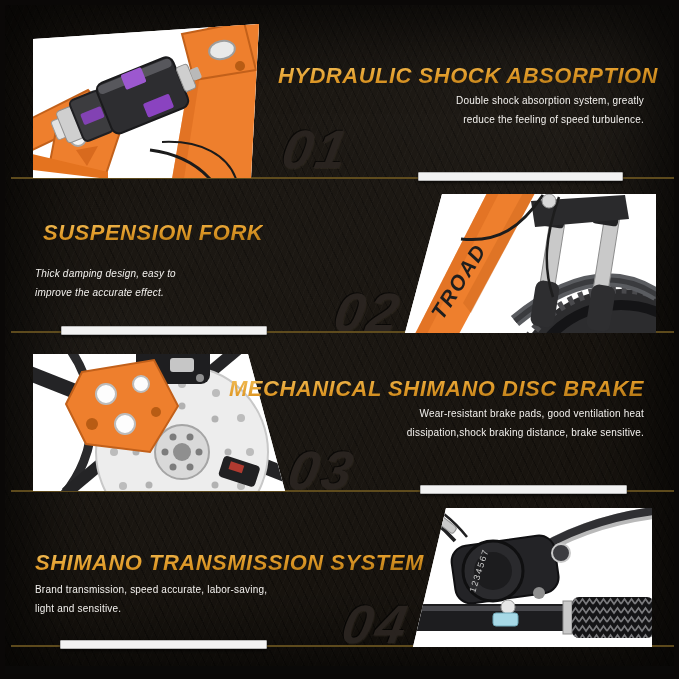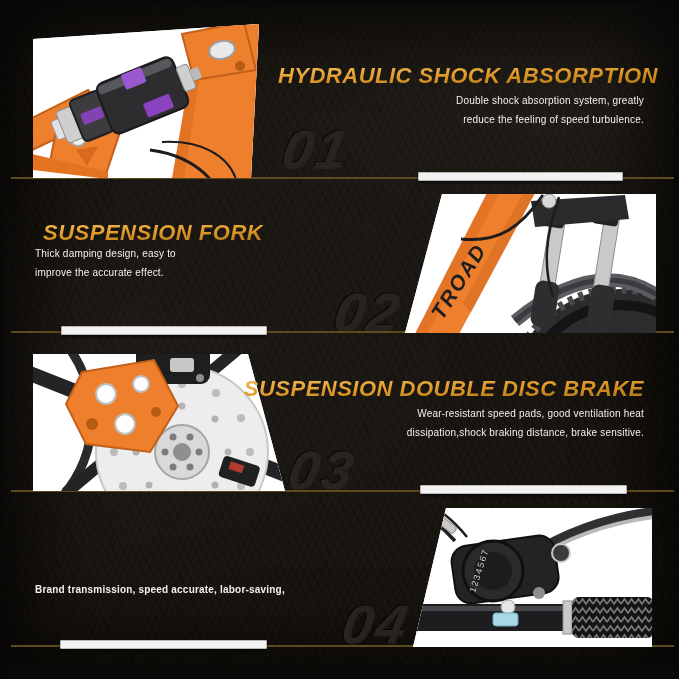--- a/index.html
+++ b/index.html
@@ -42,23 +42,23 @@
   .photo svg{position:absolute;left:0;top:0;display:block;}
   #photo1{left:27px;top:17px;width:228px;height:157px;
     clip-path:polygon(1px 17px,227px 2px,219px 156px,1px 156px);}
   #photo2{left:398px;top:188px;width:254px;height:141px;
     clip-path:polygon(39px 1px,253px 1px,253px 140px,2px 140px);}
   #photo3{left:27px;top:347px;width:256px;height:141px;
     clip-path:polygon(1px 2px,216px 2px,253px 139px,1px 139px);}
   #photo4{left:406px;top:502px;width:243px;height:141px;
     clip-path:polygon(35px 1px,241px 1px,241px 140px,2px 140px);}
   #h1{top:59px;right:16px;}   #b1{top:86px;right:30px;}
-  #h2{top:216px;left:30px;margin-left:8px;}   #b2{top:239px;left:30px;}
+  #h2{top:216px;left:30px;margin-left:8px;}   #b2{top:259px;left:30px;font-style:italic;}
   #h3{top:372px;right:30px;}  #b3{top:399px;right:30px;}
-  #h4{top:546px;left:30px;}   #b4{top:575px;left:30px;font-weight:bold;}
+  #h4{top:546px;left:30px;}   #b4{top:575px;left:30px;}
   #hair1{top:172px;} #hair2{top:326px;} #hair3{top:485px;} #hair4{top:640px;}
   #bar1{left:413px;top:167px;width:205px;}
   #bar2{left:56px;top:321px;width:206px;}
   #bar3{left:415px;top:480px;width:207px;}
   #bar4{left:55px;top:635px;width:207px;}
   #n1{left:278px;top:117px;} #n2{left:330px;top:280px;}
   #n3{left:284px;top:438px;} #n4{left:338px;top:592px;}
 </style>
 </head>
 <body>
@@ -189,29 +189,31 @@
       <circle cx="109" cy="32" r="8" fill="#fdfdfd" stroke="#bcbcbc" stroke-width="2"></circle>
       <circle cx="93" cy="72" r="10" fill="#fdfdfd" stroke="#bcbcbc" stroke-width="2"></circle>
       <circle cx="60" cy="72" r="6" fill="#b85c14"></circle>
       <circle cx="124" cy="60" r="5" fill="#b85c14"></circle>
       <g transform="rotate(18 206 120)">
         <rect x="188" y="108" width="38" height="22" rx="4" fill="#202022"></rect>
         <rect x="196" y="112" width="14" height="8" fill="#b03a30"></rect>
       </g>
     </svg>
   </div>
-  <div class="gold-heading" id="h3">SUSPENSION DOUBLE DISC BRAKE</div>
+  <div class="gold-heading" id="h3">MECHANICAL SHIMANO DISC BRAKE</div>
   <div class="body-text align-r" id="b3">
-    <div>Wear-resistant speed pads, good ventilation heat</div>
+    <div>Wear-resistant brake pads, good ventilation heat</div>
     <div>dissipation,shock braking distance, brake sensitive.</div>
   </div>
   <div class="divider-bar" id="bar3"></div>
 
+  <div class="gold-heading" id="h4">SHIMANO TRANSMISSION SYSTEM</div>
   <div class="body-text" id="b4">
     <div>Brand transmission, speed accurate, labor-saving,</div>
+    <div>light and sensitive.</div>
   </div>
   <div class="photo" id="photo4">
     <svg width="243" height="141" viewBox="0 0 243 141">
       <defs>
         <pattern id="zig" width="14" height="9" patternUnits="userSpaceOnUse">
           <polyline points="0,7 3.5,2 7,7 10.5,2 14,7" fill="none" stroke="#7b7b7e" stroke-width="1.6"></polyline>
         </pattern>
       </defs>
       <rect width="243" height="141" fill="#ffffff"></rect>
       <rect x="0" y="97" width="160" height="27" fill="#1d1d1f"></rect>

